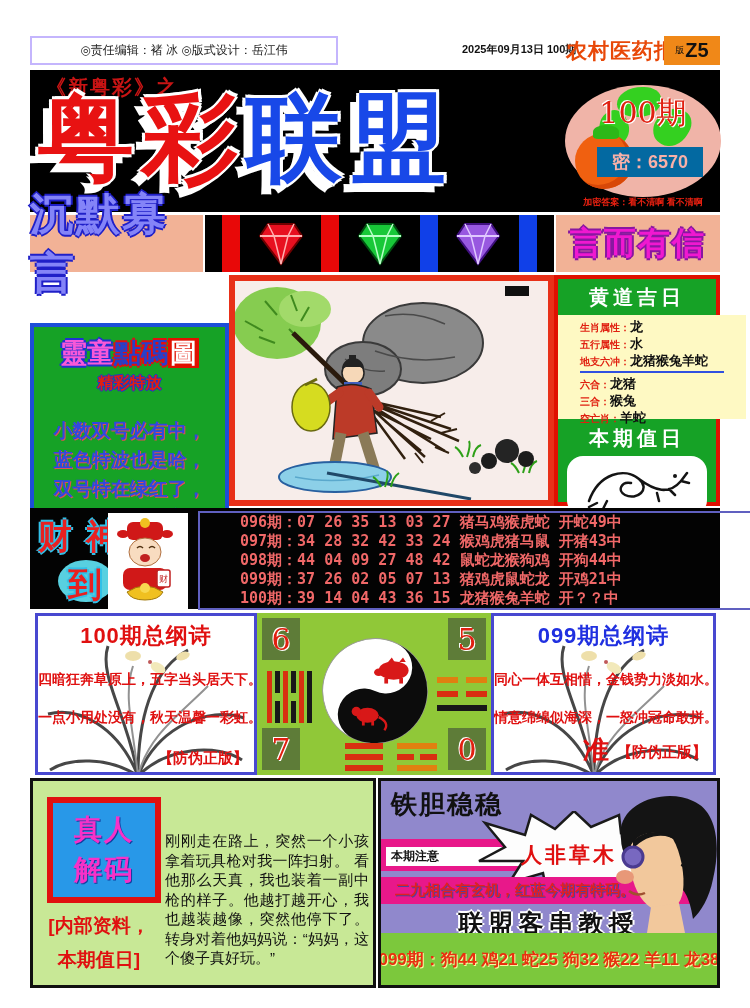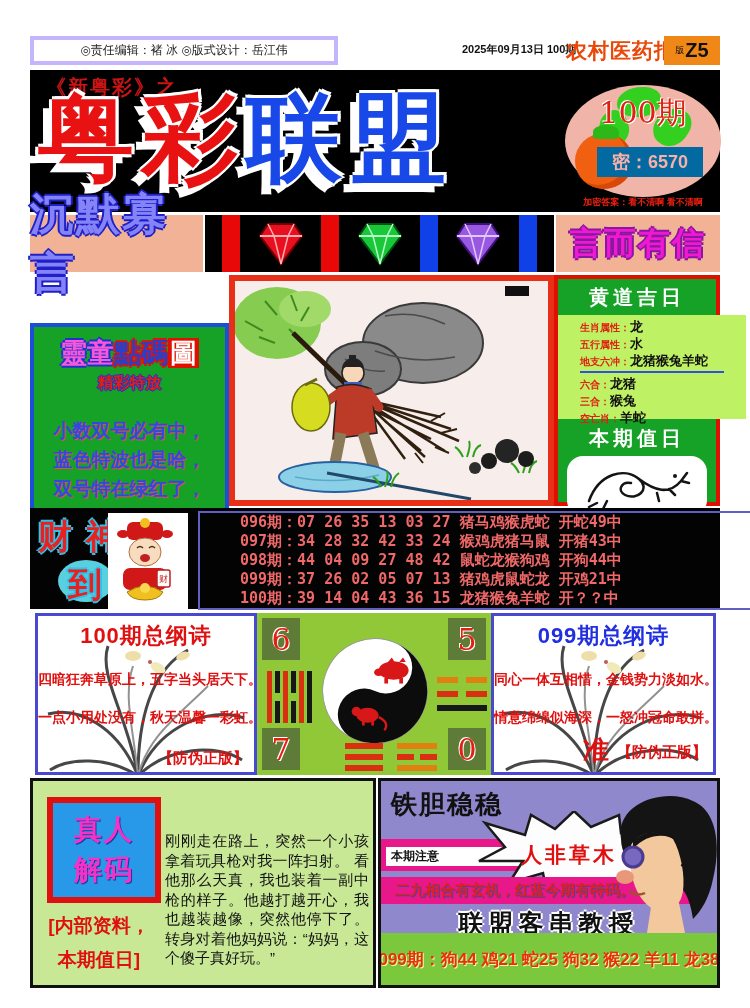--- a/index.html
+++ b/index.html
@@ -1,21 +1,21 @@
 <!DOCTYPE html>
 <html><head>
 <meta charset="utf-8">
 <style>
   html,body{margin:0;padding:0;}
   body{font-family:"Liberation Sans","DejaVu Sans",sans-serif;background:#ffffff;}
   #page{position:relative;width:750px;height:1008px;background:#ffffff;overflow:hidden;}
   .abs{position:absolute;box-sizing:border-box;}
 
   
-  #credits-box{left:30px;top:36px;width:308px;height:29px;border:4px solid #c4b5fd;background:#fff;
+  #credits-box{left:30px;top:36px;width:308px;height:29px;border:2px solid #c4b5fd;background:#fff;
     display:flex;align-items:center;justify-content:center;font-size:12px;color:#222;}
   .badge-seg{position:absolute;top:0;height:29px;transform:skewX(-22deg);}
   #badge{left:334px;top:36px;width:122px;height:29px;}
   #badge-b1{left:0;width:14px;background:#38a8e8;}
   #badge-w{left:10px;width:50px;background:#fdfdfd;}
   #badge-o{left:58px;width:52px;background:#f08818;}
   #badge-b2{left:108px;width:12px;background:#38a8e8;}
   #badge-t1{position:absolute;left:14px;top:5px;font-size:16px;font-weight:bold;color:#181818;}
   #badge-t2{position:absolute;left:62px;top:5px;font-size:16px;font-weight:bold;color:#e03010;}
   #date-issue{left:462px;top:42px;font-size:11px;font-weight:bold;color:#111;}
@@ -60,21 +60,21 @@
   #lingtong-title .p2{color:#2840c8;text-shadow:-2px 0 0 #e01010,2px 0 0 #e01010,0 2px 0 #e01010,0 -2px 0 #e01010;}
   #lingtong-title .p3{color:#fff;background:#e01000;padding:0 2px;}
   #lingtong-sub{margin-top:2px;font-size:16px;font-weight:900;color:#e02010;
     text-shadow:-1px 0 0 #2030d0,1px 0 0 #2030d0,0 1px 0 #2030d0,0 -1px 0 #2030d0;}
   #lingtong-poem{margin-top:22px;font-size:19px;font-weight:900;color:#3048e0;line-height:29px;
     text-shadow:1px 1px 0 #e05050;}
   #scene-frame{left:229px;top:275px;width:325px;height:231px;border:6px solid #e83018;background:#f7edea;}
   #huangdao-panel{left:554px;top:275px;width:166px;height:231px;background:#16a226;border:4px solid #e01000;}
   #huangdao-title,#duty-title{width:100%;text-align:center;font-size:20px;font-weight:900;color:#fff;letter-spacing:4px;}
   #huangdao-title{margin-top:5px;}
-  #huangdao-box{margin:4px auto 4px;width:144px;height:98px;background:#bef264;padding:3px 22px;text-align:left;}
+  #huangdao-box{margin:4px auto 4px;width:144px;height:98px;background:#fef9c3;padding:3px 22px;text-align:left;}
   .hd-row{line-height:15px;white-space:nowrap;}
   .hd-label{font-size:10px;font-weight:bold;color:#e02010;}
   .hd-value{font-size:13px;font-weight:bold;color:#111;}
   #hd-divider{border-top:2px solid #3050e0;margin:2px 0;}
   #duty-title{margin-top:6px;}
   #dragon-box{margin:4px auto 0;width:140px;height:60px;background:#fff;border-radius:16px;display:flex;align-items:center;justify-content:center;}
 
   
   #caishen-section{left:30px;top:508px;width:690px;height:101px;background:#030303;}
   .cs-char{position:absolute;font-size:34px;font-weight:900;color:#e82020;

